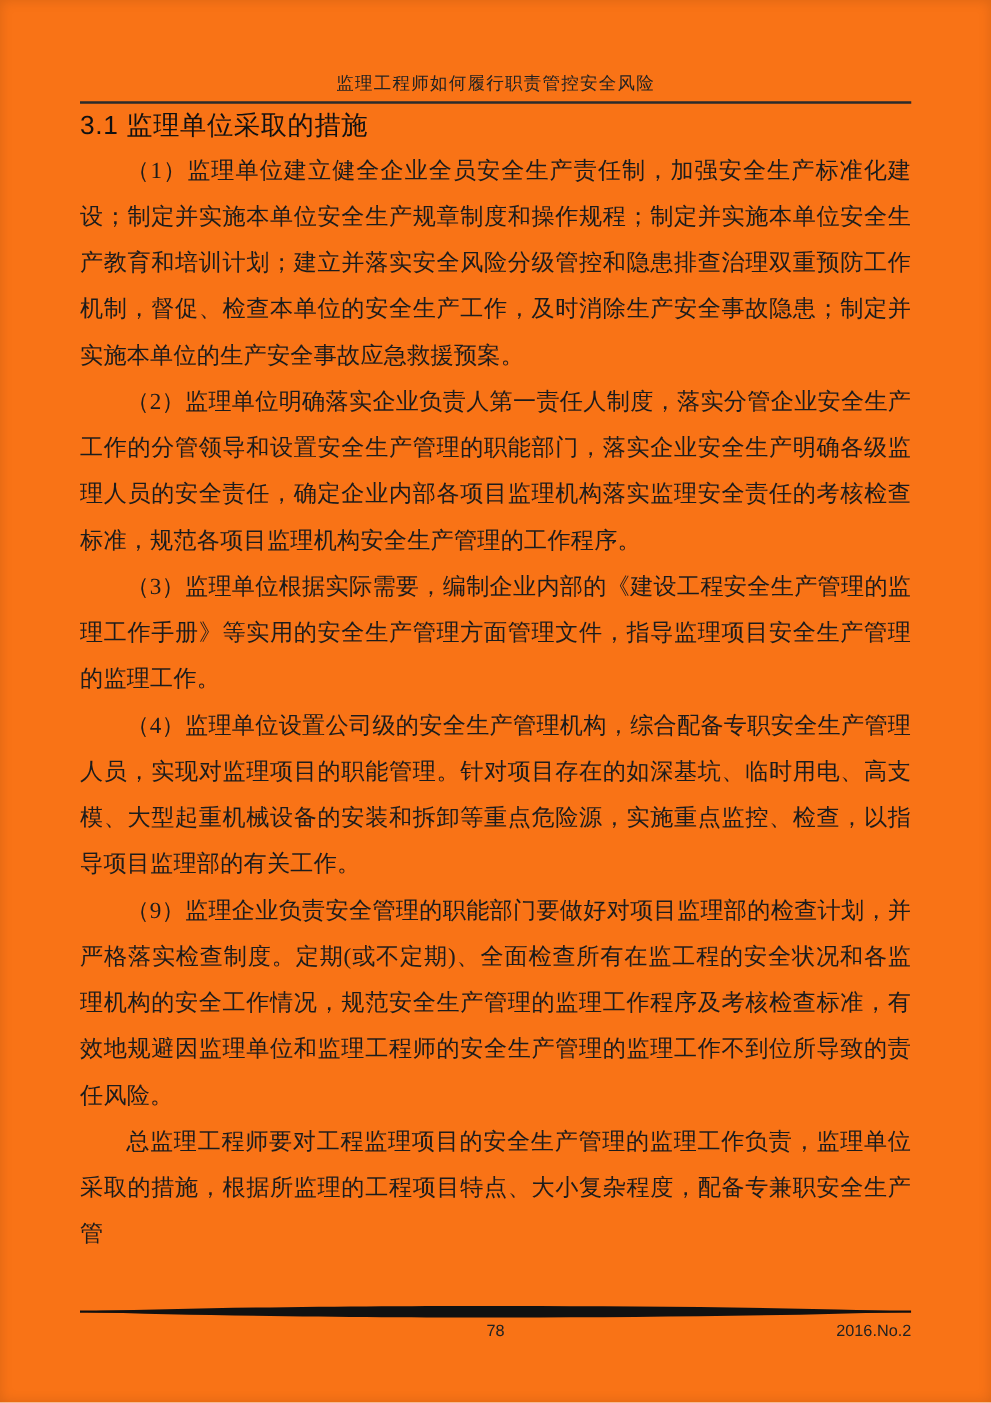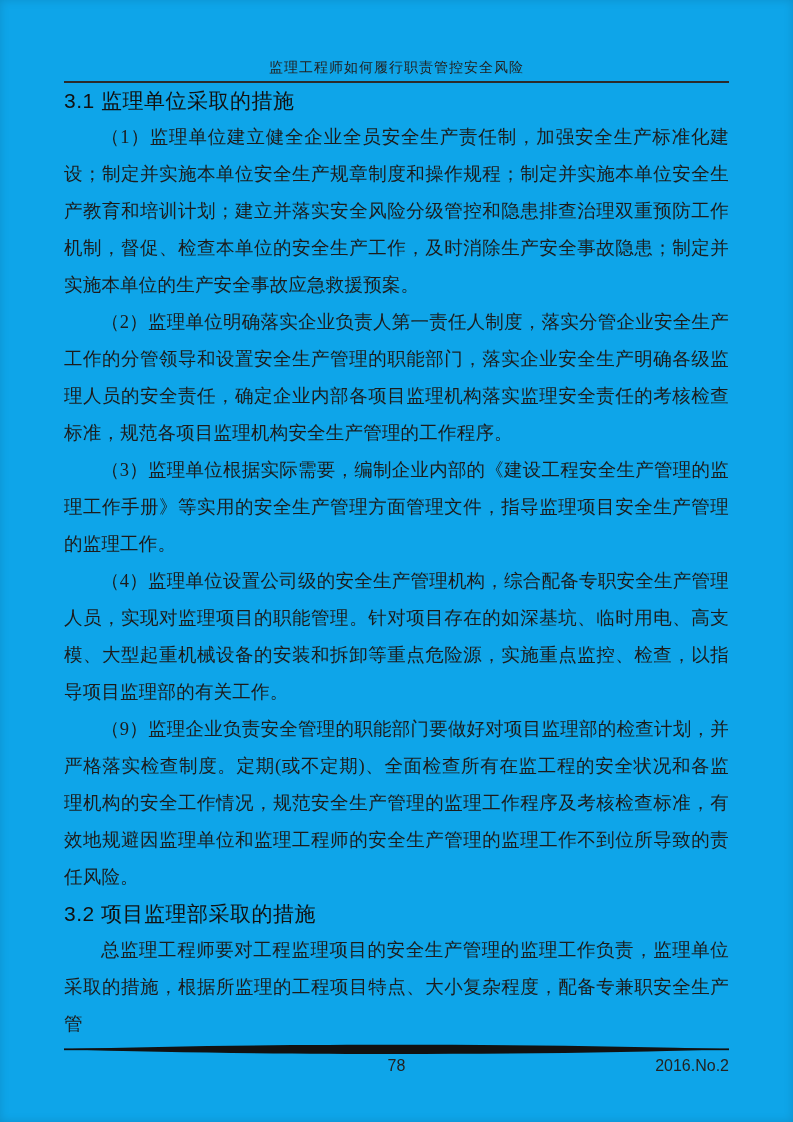--- a/index.html
+++ b/index.html
@@ -1,21 +1,21 @@
 <!DOCTYPE html>
 <html><head>
 <meta charset="utf-8">
 <style>
   html, body { margin: 0; padding: 0; background: #ffffff; }
   .page {
     position: relative;
     width: 793px;
     height: 1122px;
     margin: 0 auto;
-    background: #0ea5e9;
+    background: #f97316;
     box-shadow: inset 0 0 10px rgba(0,0,0,0.13);
     overflow: hidden;
     color: #1c1c1c;
     font-family: "Liberation Serif", "DejaVu Serif", serif;
   }
   .content {
     position: absolute;
     left: 64px;
     top: 57px;
     width: 665px;
@@ -53,21 +53,21 @@
     left: 64px;
     top: 1044px;
     width: 665px;
   }
   .footer-bar-svg { display: block; width: 665px; height: 11px; }
   .footer-row {
     position: relative;
     height: 20px;
     margin-top: 1px;
     font-family: "Liberation Sans", "DejaVu Sans", sans-serif;
-    font-size: 16px;
+    font-size: 13px;
     color: #222222;
   }
   .page-number {
     position: absolute;
     left: 50%;
     transform: translateX(-50%);
     top: 1px;
   }
   .issue-label {
     position: absolute;
@@ -90,21 +90,20 @@
     <main>
 
       <h2 class="section-heading">3.1 监理单位采取的措施</h2>
 
       <p class="body-para">（1）监理单位建立健全企业全员安全生产责任制，加强安全生产标准化建设；制定并实施本单位安全生产规章制度和操作规程；制定并实施本单位安全生产教育和培训计划；建立并落实安全风险分级管控和隐患排查治理双重预防工作机制，督促、检查本单位的安全生产工作，及时消除生产安全事故隐患；制定并实施本单位的生产安全事故应急救援预案。</p>
       <p class="body-para">（2）监理单位明确落实企业负责人第一责任人制度，落实分管企业安全生产工作的分管领导和设置安全生产管理的职能部门，落实企业安全生产明确各级监理人员的安全责任，确定企业内部各项目监理机构落实监理安全责任的考核检查标准，规范各项目监理机构安全生产管理的工作程序。</p>
       <p class="body-para">（3）监理单位根据实际需要，编制企业内部的《建设工程安全生产管理的监理工作手册》等实用的安全生产管理方面管理文件，指导监理项目安全生产管理的监理工作。</p>
       <p class="body-para">（4）监理单位设置公司级的安全生产管理机构，综合配备专职安全生产管理人员，实现对监理项目的职能管理。针对项目存在的如深基坑、临时用电、高支模、大型起重机械设备的安装和拆卸等重点危险源，实施重点监控、检查，以指导项目监理部的有关工作。</p>
       <p class="body-para">（9）监理企业负责安全管理的职能部门要做好对项目监理部的检查计划，并严格落实检查制度。定期(或不定期)、全面检查所有在监工程的安全状况和各监理机构的安全工作情况，规范安全生产管理的监理工作程序及考核检查标准，有效地规避因监理单位和监理工程师的安全生产管理的监理工作不到位所导致的责任风险。</p>
 
-      <h2 class="section-heading">3.2 项目监理部采取的措施</h2>
 
       <p class="body-para">总监理工程师要对工程监理项目的安全生产管理的监理工作负责，监理单位采取的措施，根据所监理的工程项目特点、大小复杂程度，配备专兼职安全生产管</p>
 
     </main>
   </div>
 
   <footer class="footer">
     <svg class="footer-bar-svg" viewBox="0 0 665 11" preserveAspectRatio="none">
       <rect x="0" y="4.4" width="665" height="1.8" fill="#111111"></rect>
       <path d="M0,5.3 C110,1.6 240,0.8 332,0.8 C440,0.8 560,1.8 665,5.3 C560,8.8 440,10 332,10 C240,10 110,9 0,5.3 Z" fill="#111111"></path>

